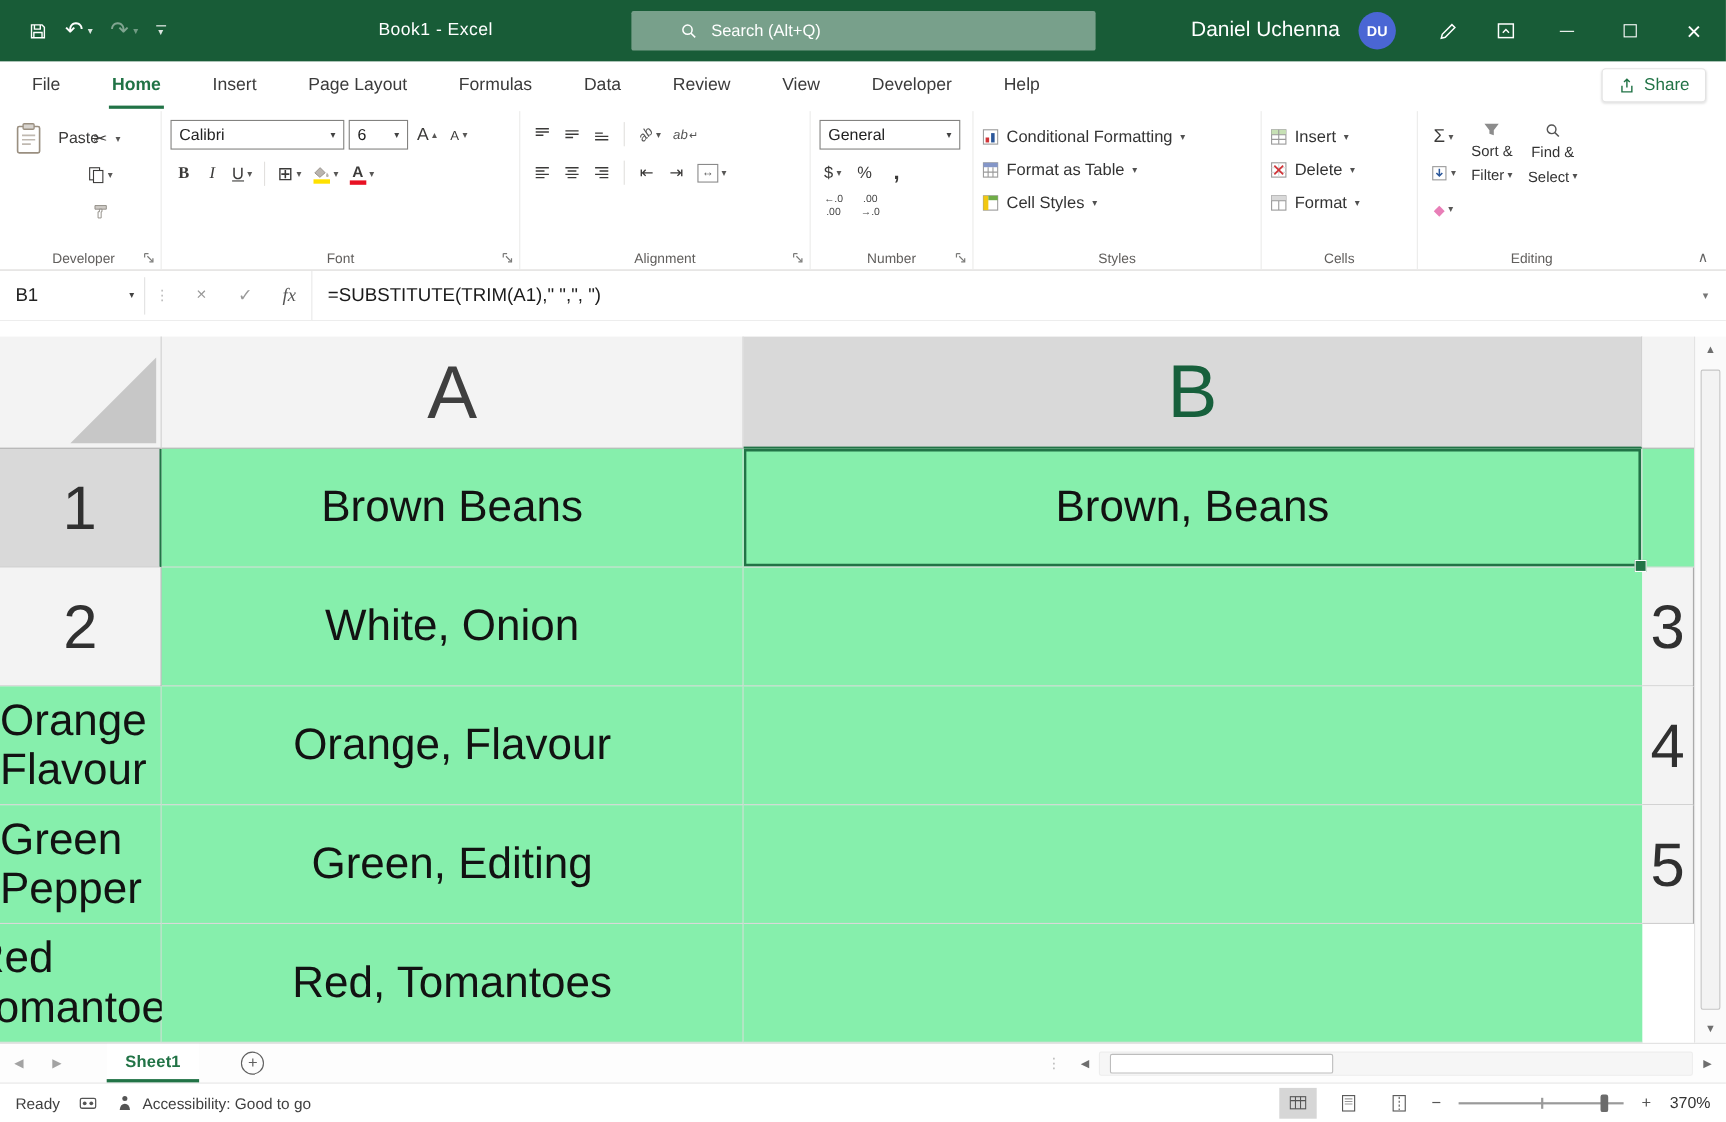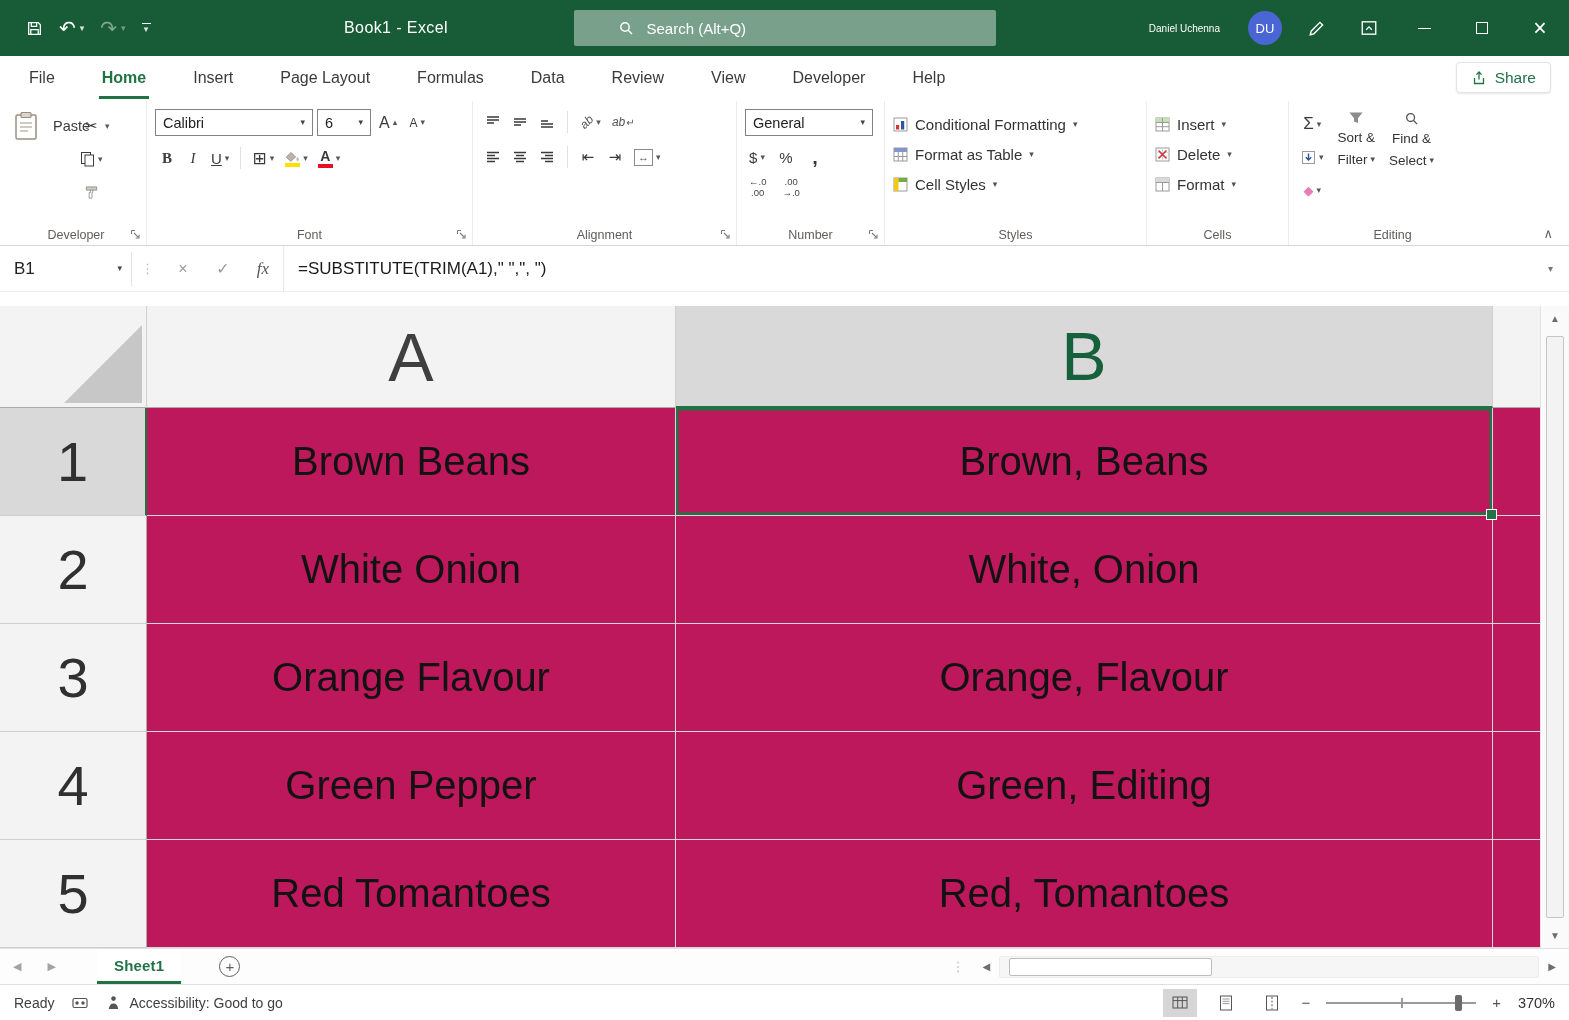--- a/index.html
+++ b/index.html
@@ -18,22 +18,22 @@
 
 .titlebar{height:56px;background:var(--titlebar);color:#fff;display:flex;align-items:center;position:relative;}
 .qat{display:flex;align-items:center;gap:16px;padding-left:26px;}
 .qbtn{display:flex;align-items:center;gap:4px;color:#fff;cursor:default}
 .g20{font-size:20px;line-height:1}
 .custchev{display:flex;flex-direction:column;align-items:center;gap:1px}
 .custchev::before{content:"";width:9px;border-top:1.4px solid #fff}
 .tb-title{position:absolute;left:396px;transform:translateX(-50%);font-size:16px;white-space:nowrap;letter-spacing:.4px}
 .searchbox{position:absolute;left:50%;transform:translateX(-50%);width:422px;height:36px;background:rgba(255,255,255,.42);border-radius:2px;display:flex;align-items:center;padding-left:44px;gap:13px;font-size:15px;color:#fff}
 .tb-right{margin-left:auto;display:flex;align-items:center;height:100%;}
-.uname{font-size:10px;margin-right:28px}
-.avatar{width:34px;height:34px;border-radius:50%;background:var(--avatar);display:flex;align-items:center;justify-content:center;font-size:13px;font-weight:400;margin-right:9px}
+.uname{font-size:19px;margin-right:17px}
+.avatar{width:34px;height:34px;border-radius:50%;background:var(--avatar);display:flex;align-items:center;justify-content:center;font-size:13px;font-weight:700;margin-right:22px}
 .tbbtn{width:52px;height:100%;display:flex;align-items:center;justify-content:center}
 .winbtn{width:58px;height:100%;display:flex;align-items:center;justify-content:center}
 .minline{width:13px;border-top:1.7px solid #fff;display:block}
 .maxbox{width:12px;height:12px;border:1.4px solid #fff;display:block}
 .closex{font-size:23px;line-height:1}
 
 
 .tabsrow{height:43px;display:flex;align-items:stretch;background:#fff;padding-left:26px;position:relative;font-size:16px;color:#3b3b3b;}
 .rtab{display:flex;align-items:center;padding:0 3px;margin-right:41px;position:relative;white-space:nowrap}
 .rtab.active{color:var(--accent);font-weight:700}
@@ -79,21 +79,21 @@
 
 .gridwrap{position:relative;height:656px;background:#fff}
 .grid{position:absolute;left:0;right:29px;top:14px;bottom:0;display:grid;grid-template-columns:147px 529px 817px 1fr;grid-template-rows:102px repeat(5,108px)}
 .corner{position:relative;background:var(--headbg);border-right:1px solid #cfcfcf;border-bottom:1px solid #ababab}
 .corner::after{content:"";position:absolute;right:4px;bottom:4px;border-left:78px solid transparent;border-bottom:78px solid #c7c7c7}
 .ch{background:var(--headbg);display:flex;align-items:center;justify-content:center;font-size:68px;color:#3f3f3f;border-right:1px solid #cfcfcf;border-bottom:1px solid #ababab}
 .ch.sel{background:var(--headsel);color:#17603c;border-bottom:2px solid var(--accent)}
 .ch.rest{border-right:none}
 .rh{background:var(--headbg);display:flex;align-items:center;justify-content:center;font-size:56px;color:#303030;border-right:1px solid #ababab;border-bottom:1px solid #cfcfcf}
 .rh.sel{background:var(--headsel);border-right:2px solid var(--accent)}
-.cell{background:#be185d;display:flex;align-items:center;justify-content:center;font-size:40px;color:#121212;border-right:1px solid var(--gridline);border-bottom:1px solid var(--gridline)}
+.cell{background:#86efac;display:flex;align-items:center;justify-content:center;font-size:40px;color:#121212;border-right:1px solid var(--gridline);border-bottom:1px solid var(--gridline)}
 .cell.rest{border-right:none}
 .cell.sel{box-shadow:inset 0 0 0 2.5px var(--accent);position:relative}
 .cell.sel::after{content:"";position:absolute;right:-5px;bottom:-5px;width:9px;height:9px;background:var(--accent);border:1.5px solid #fff;z-index:3}
 .vscroll{position:absolute;top:14px;right:0;bottom:0;width:29px;background:#fafafa;border-left:1px solid #e3e3e3;display:flex;flex-direction:column;align-items:center;justify-content:space-between;padding:7px 0;font-size:10px;color:#6e6e6e}
 .vthumb{position:absolute;left:5px;right:5px;top:30px;bottom:30px;background:#f3f3f3;border:1px solid #c5c5c5;border-radius:2px}
 
 
 .tabbar{height:36px;background:#fdfdfd;border-top:1px solid #e0e0e0;display:flex;align-items:stretch;font-size:15px;position:relative}
 .navarrow{display:flex;align-items:center;color:#a3a3a3;font-size:11px;padding:0 13px}
 .sheettab{display:flex;align-items:center;padding:0 17px;margin-left:28px;color:var(--accent);font-weight:700;border-bottom:3px solid var(--accent);background:#fff;letter-spacing:.2px}
@@ -656,23 +656,20 @@
       </div>
     <div class="cell sel">
         <span>Brown, Beans</span>
       </div>
     <div class="cell rest"></div>
 
     <div class="rh">
         <span>2</span>
       </div>
     <div class="cell">
-        <span>White Onion</span>
-      </div>
-    <div class="cell">
         <span>White, Onion</span>
       </div>
     <div class="cell rest"></div>
 
     <div class="rh">
         <span>3</span>
       </div>
     <div class="cell">
         <span>Orange Flavour</span>
       </div>

